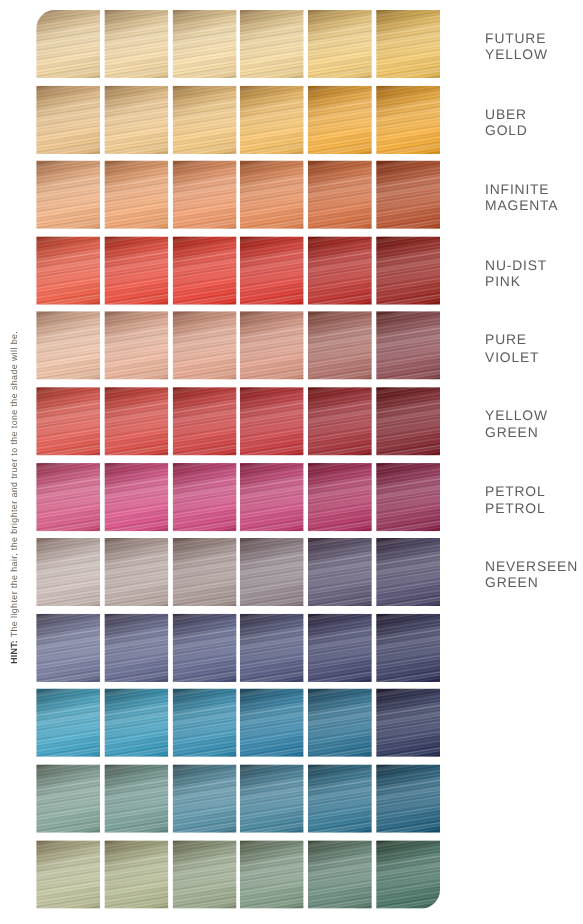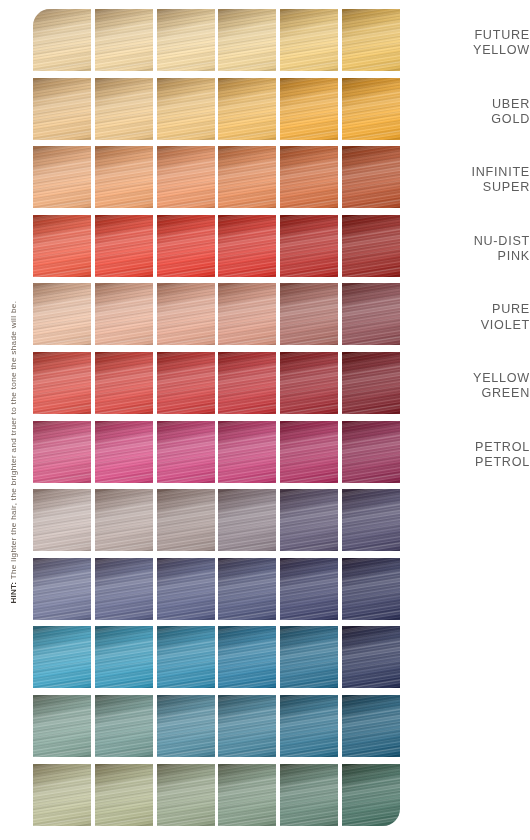--- a/index.html
+++ b/index.html
@@ -154,21 +154,20 @@
     height: 824px;
     display: flex;
     flex-direction: column;
   }
   .label-cell {
     height: 68.6px;
     display: flex;
     flex-direction: column;
     justify-content: center;
     flex: 0 0 auto;
-    text-align: right;
   }
   .label-cell span {
     display: block;
     font-size: 12.6px;
     line-height: 15.2px;
     letter-spacing: 0.75px;
     color: #5d5d5d;
     white-space: nowrap;
   }
 </style>
@@ -716,31 +715,35 @@
     <div class="label-cell">
       <span>FUTURE</span>
       <span>YELLOW</span>
     </div>
     <div class="label-cell">
       <span>UBER</span>
       <span>GOLD</span>
     </div>
     <div class="label-cell">
       <span>INFINITE</span>
-      <span>SUPER</span>
+      <span>MAGENTA</span>
     </div>
     <div class="label-cell">
       <span>NU-DIST</span>
       <span>PINK</span>
     </div>
     <div class="label-cell">
       <span>PURE</span>
       <span>VIOLET</span>
     </div>
     <div class="label-cell">
       <span>YELLOW</span>
       <span>GREEN</span>
     </div>
     <div class="label-cell">
       <span>PETROL</span>
       <span>PETROL</span>
     </div>
+    <div class="label-cell">
+      <span>NEVERSEEN</span>
+      <span>GREEN</span>
+    </div>
   </div>
 
 </body></html>

